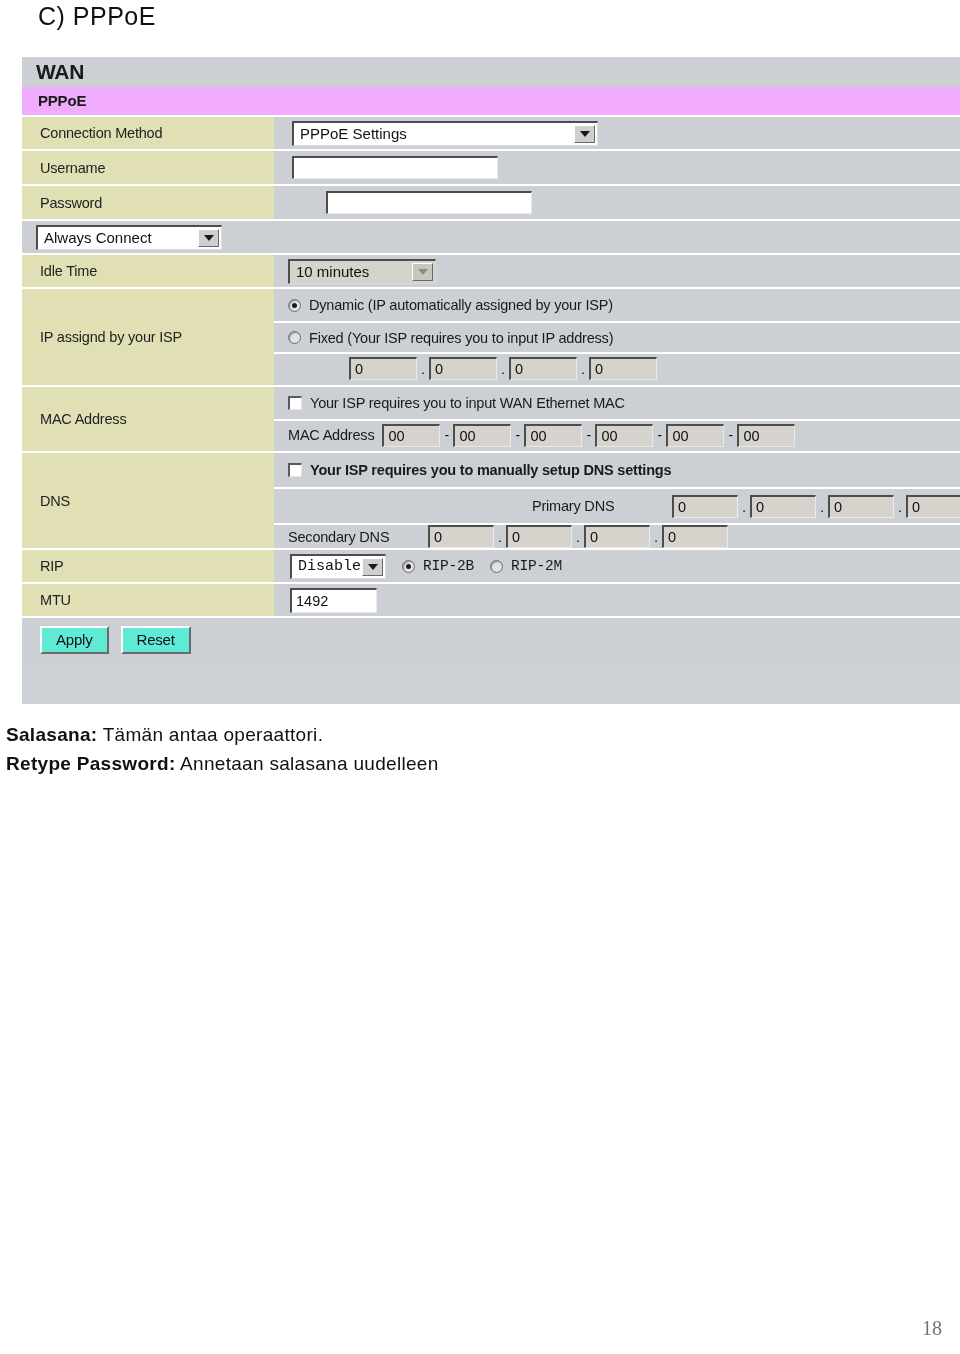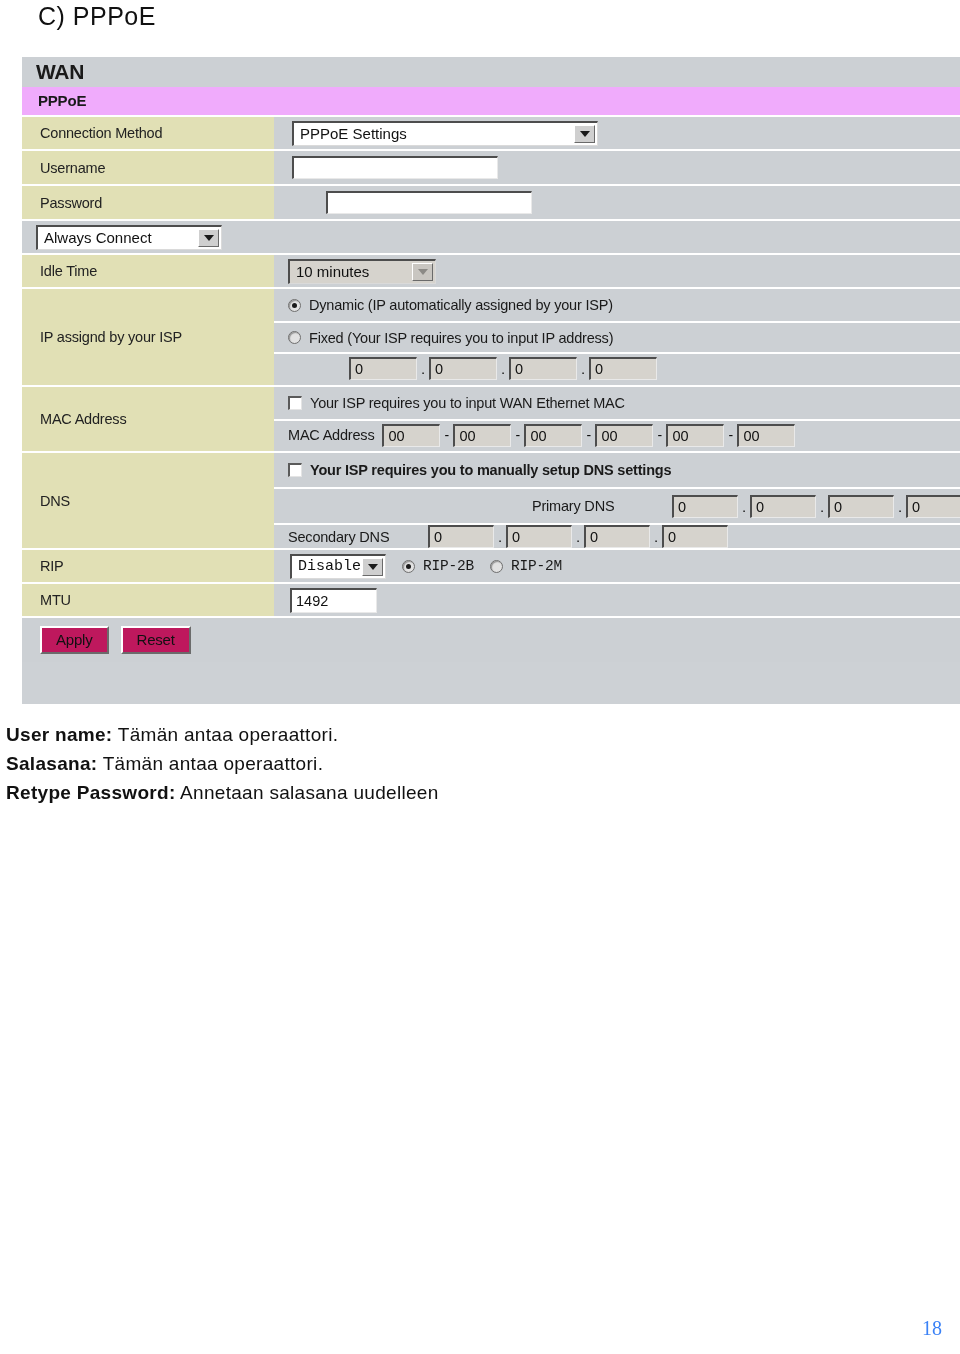--- a/index.html
+++ b/index.html
@@ -221,21 +221,21 @@
 
   .btnbar {
     border-top: 2px solid #ffffff;
     background: #ccd0d4;
     height: 44px;
     display: flex;
     align-items: center;
     padding-left: 18px;
   }
   .btn {
-    background: #be185d;
+    background: #5eead4;
     border-top: 2px solid #ffffff;
     border-left: 2px solid #ffffff;
     border-right: 2px solid #6b6b6b;
     border-bottom: 2px solid #6b6b6b;
     padding: 3px 14px 4px 14px;
     font-size: 15px;
     color: #111;
     font-family: "Liberation Sans", sans-serif;
     margin-right: 12px;
     letter-spacing: -0.2px;
@@ -253,21 +253,21 @@
     letter-spacing: 0.3px;
   }
   .notes .k { font-weight: bold; }
 
   .page-number {
     position: absolute;
     right: 18px;
     bottom: 14px;
     font-family: "Liberation Serif", serif;
     font-size: 20px;
-    color: #3b82f6;
+    color: #737373;
   }
 </style>
 </head>
 <body>
 
 <div class="doc-heading">C) PPPoE</div>
 
 <div class="router-panel">
 
   <div class="wan-title">WAN</div>
@@ -429,23 +429,20 @@
 
   <div class="btnbar">
     <button class="btn">Apply</button>
     <button class="btn">Reset</button>
   </div>
 
 </div>
 
 <div class="notes">
   <div>
-    <span class="k">User name:</span><span> Tämän antaa operaattori.</span>
-  </div>
-  <div>
     <span class="k">Salasana:</span><span> Tämän antaa operaattori.</span>
   </div>
   <div>
     <span class="k">Retype Password:</span><span> Annetaan salasana uudelleen</span>
   </div>
 </div>
 
 <div class="page-number">18</div>
 
 </body></html>

